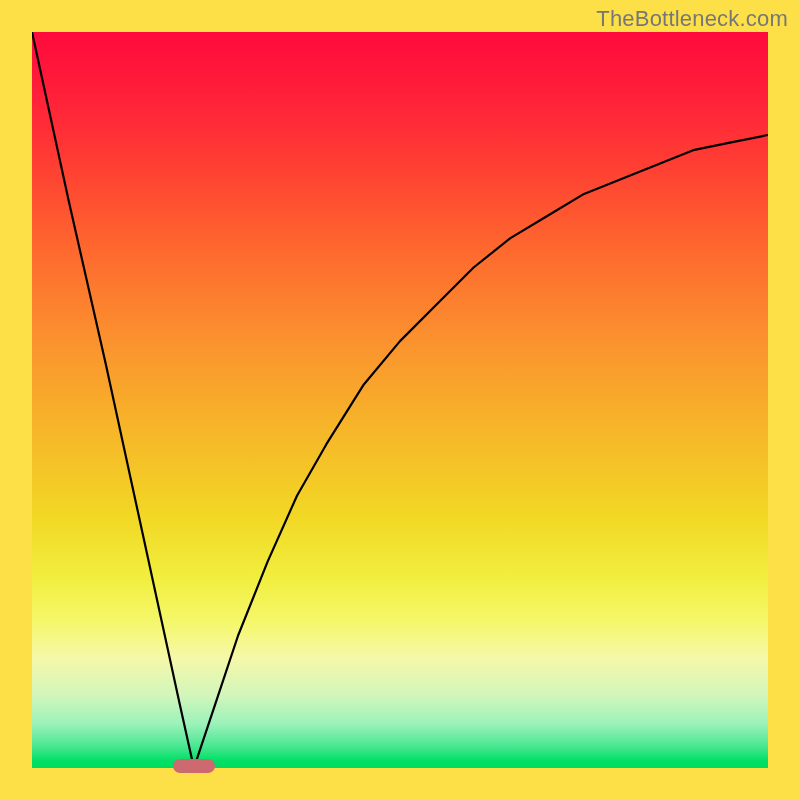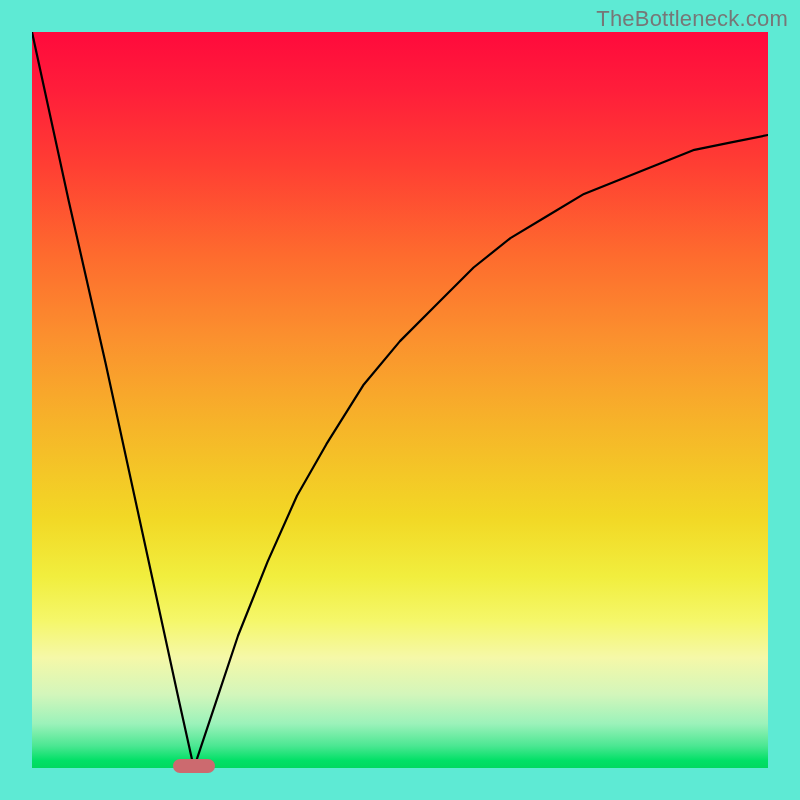--- a/index.html
+++ b/index.html
@@ -8,21 +8,21 @@
     width: 800px;
     height: 800px;
     overflow: hidden;
     background: #000;
     font-family: Arial, Helvetica, sans-serif;
   }
   .frame {
     position: relative;
     width: 800px;
     height: 800px;
-    background: #5eead4;
+    background: #fde047;
   }
   .plot {
     position: absolute;
     left: 32px;
     top: 32px;
     width: 736px;
     height: 736px;
     background: linear-gradient(
       to bottom,
       #ff0a3c 0%,

